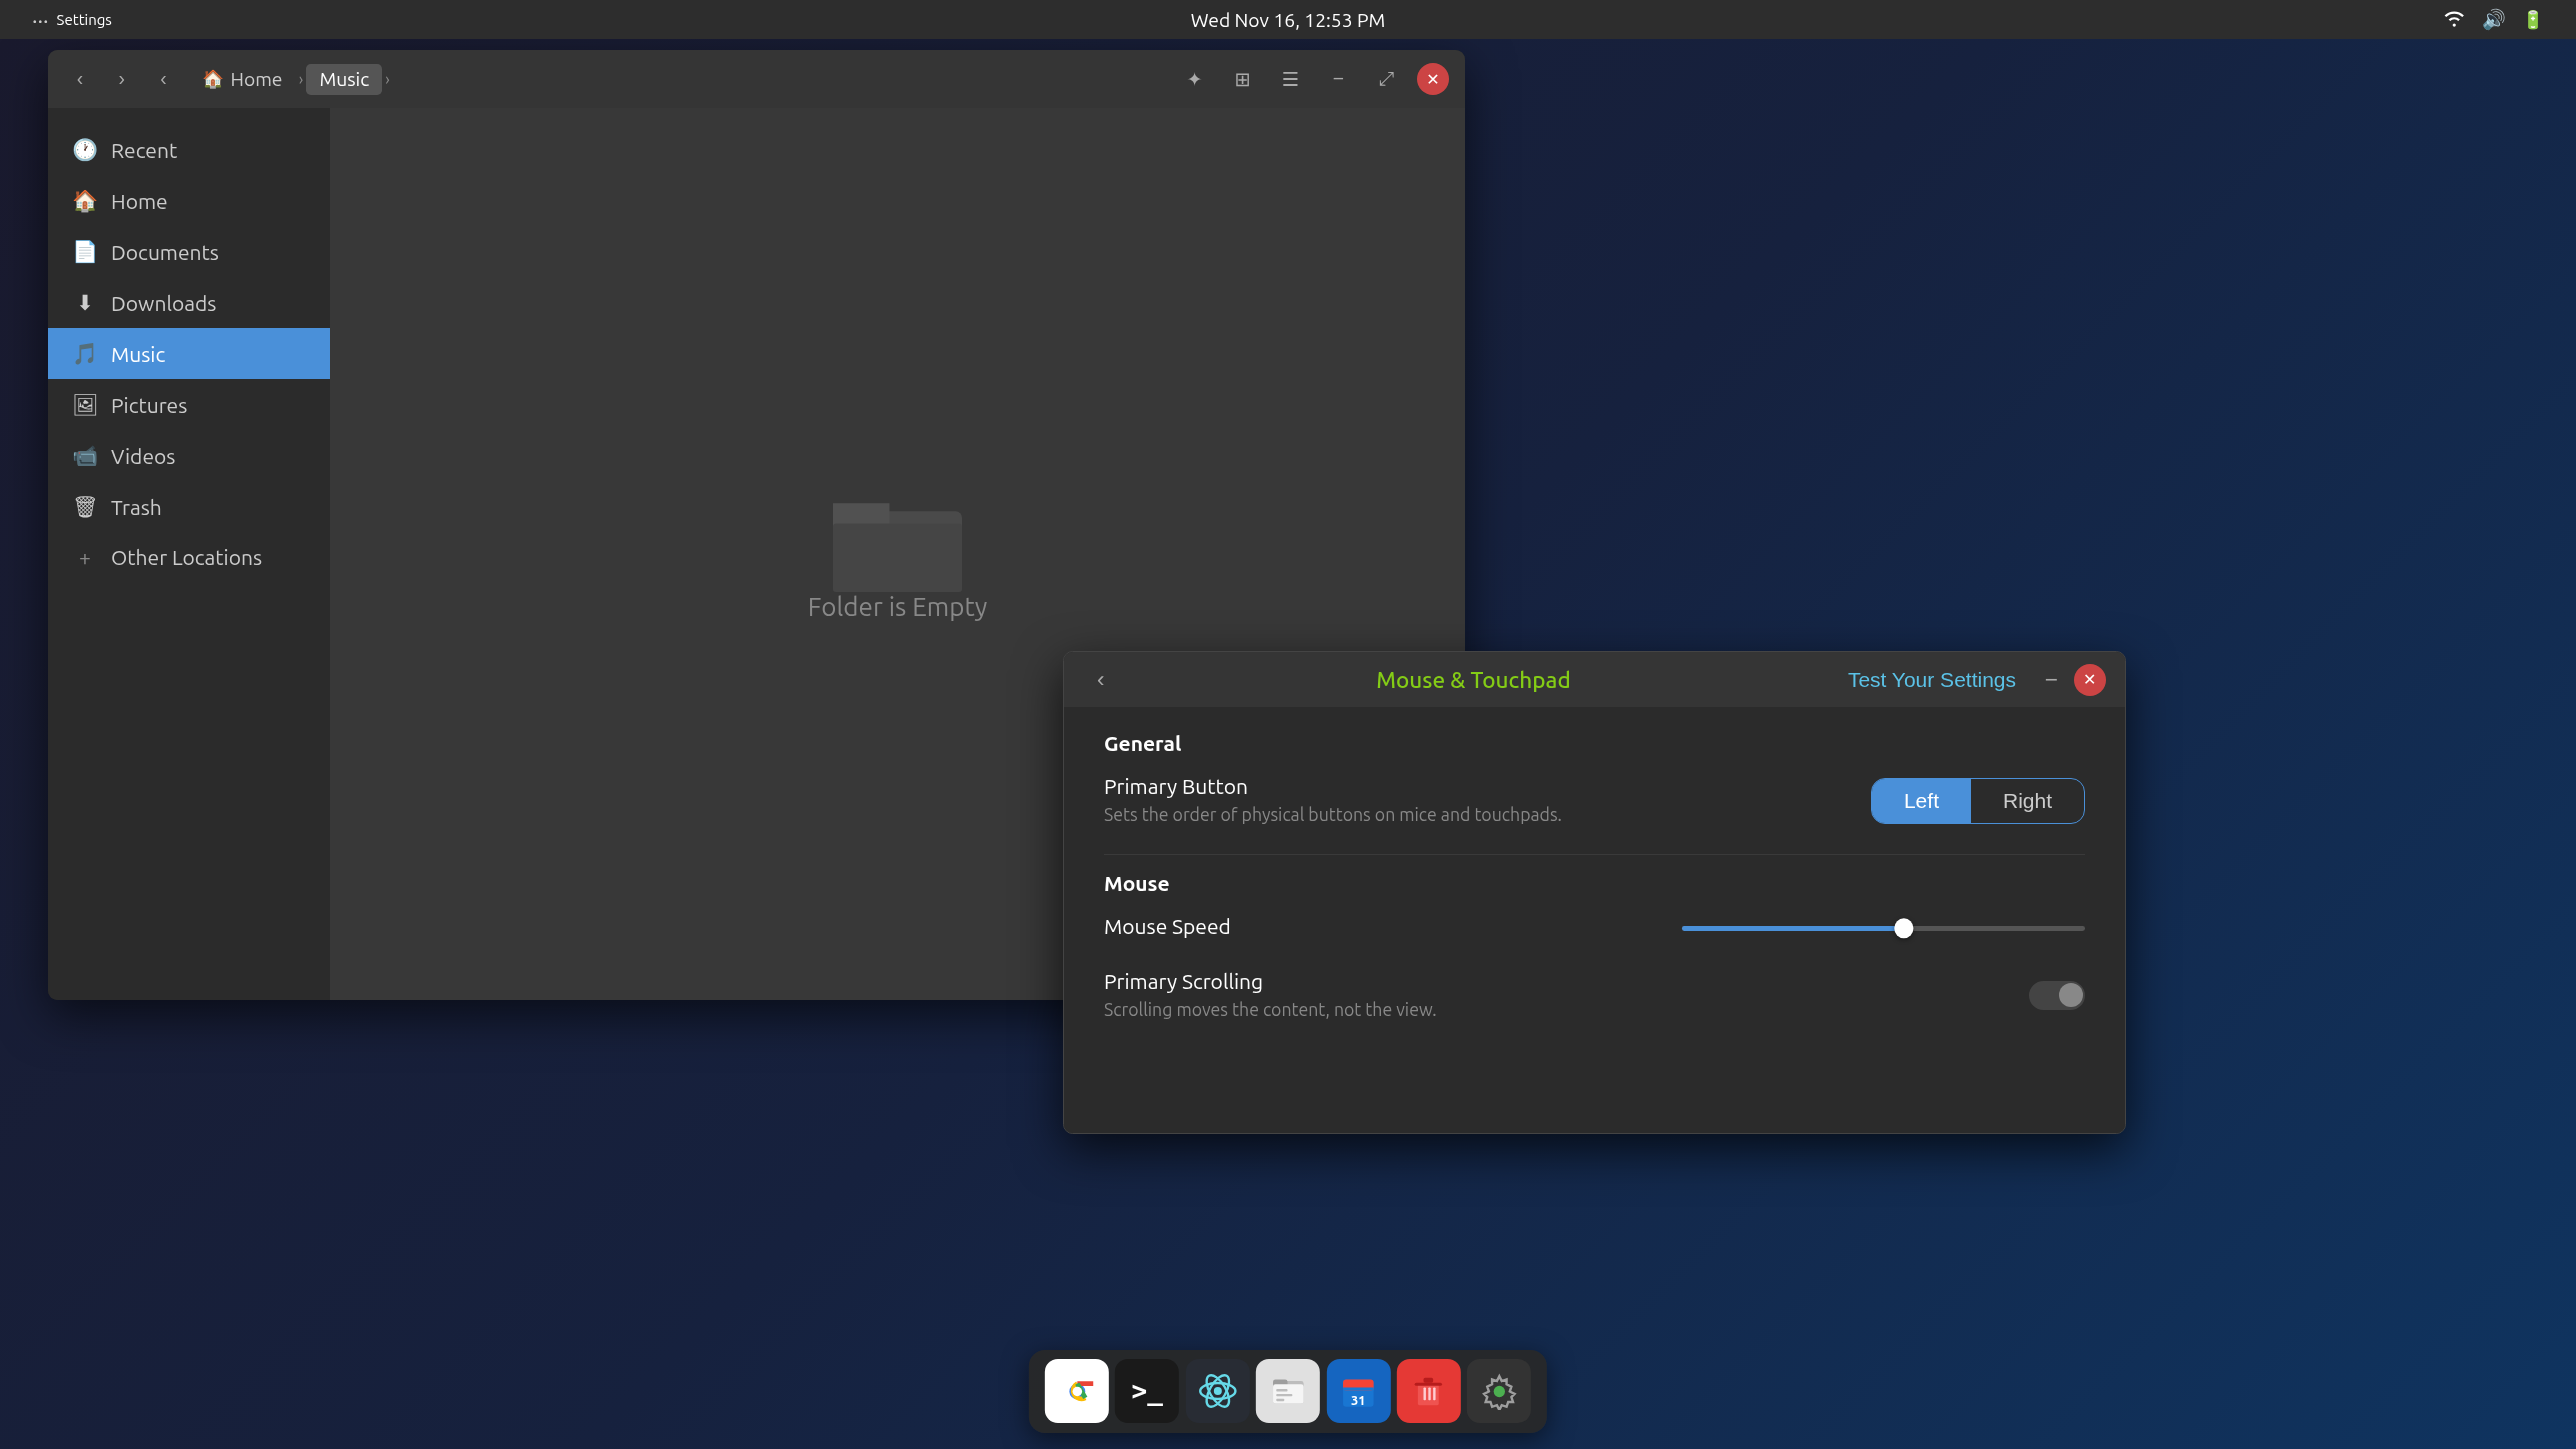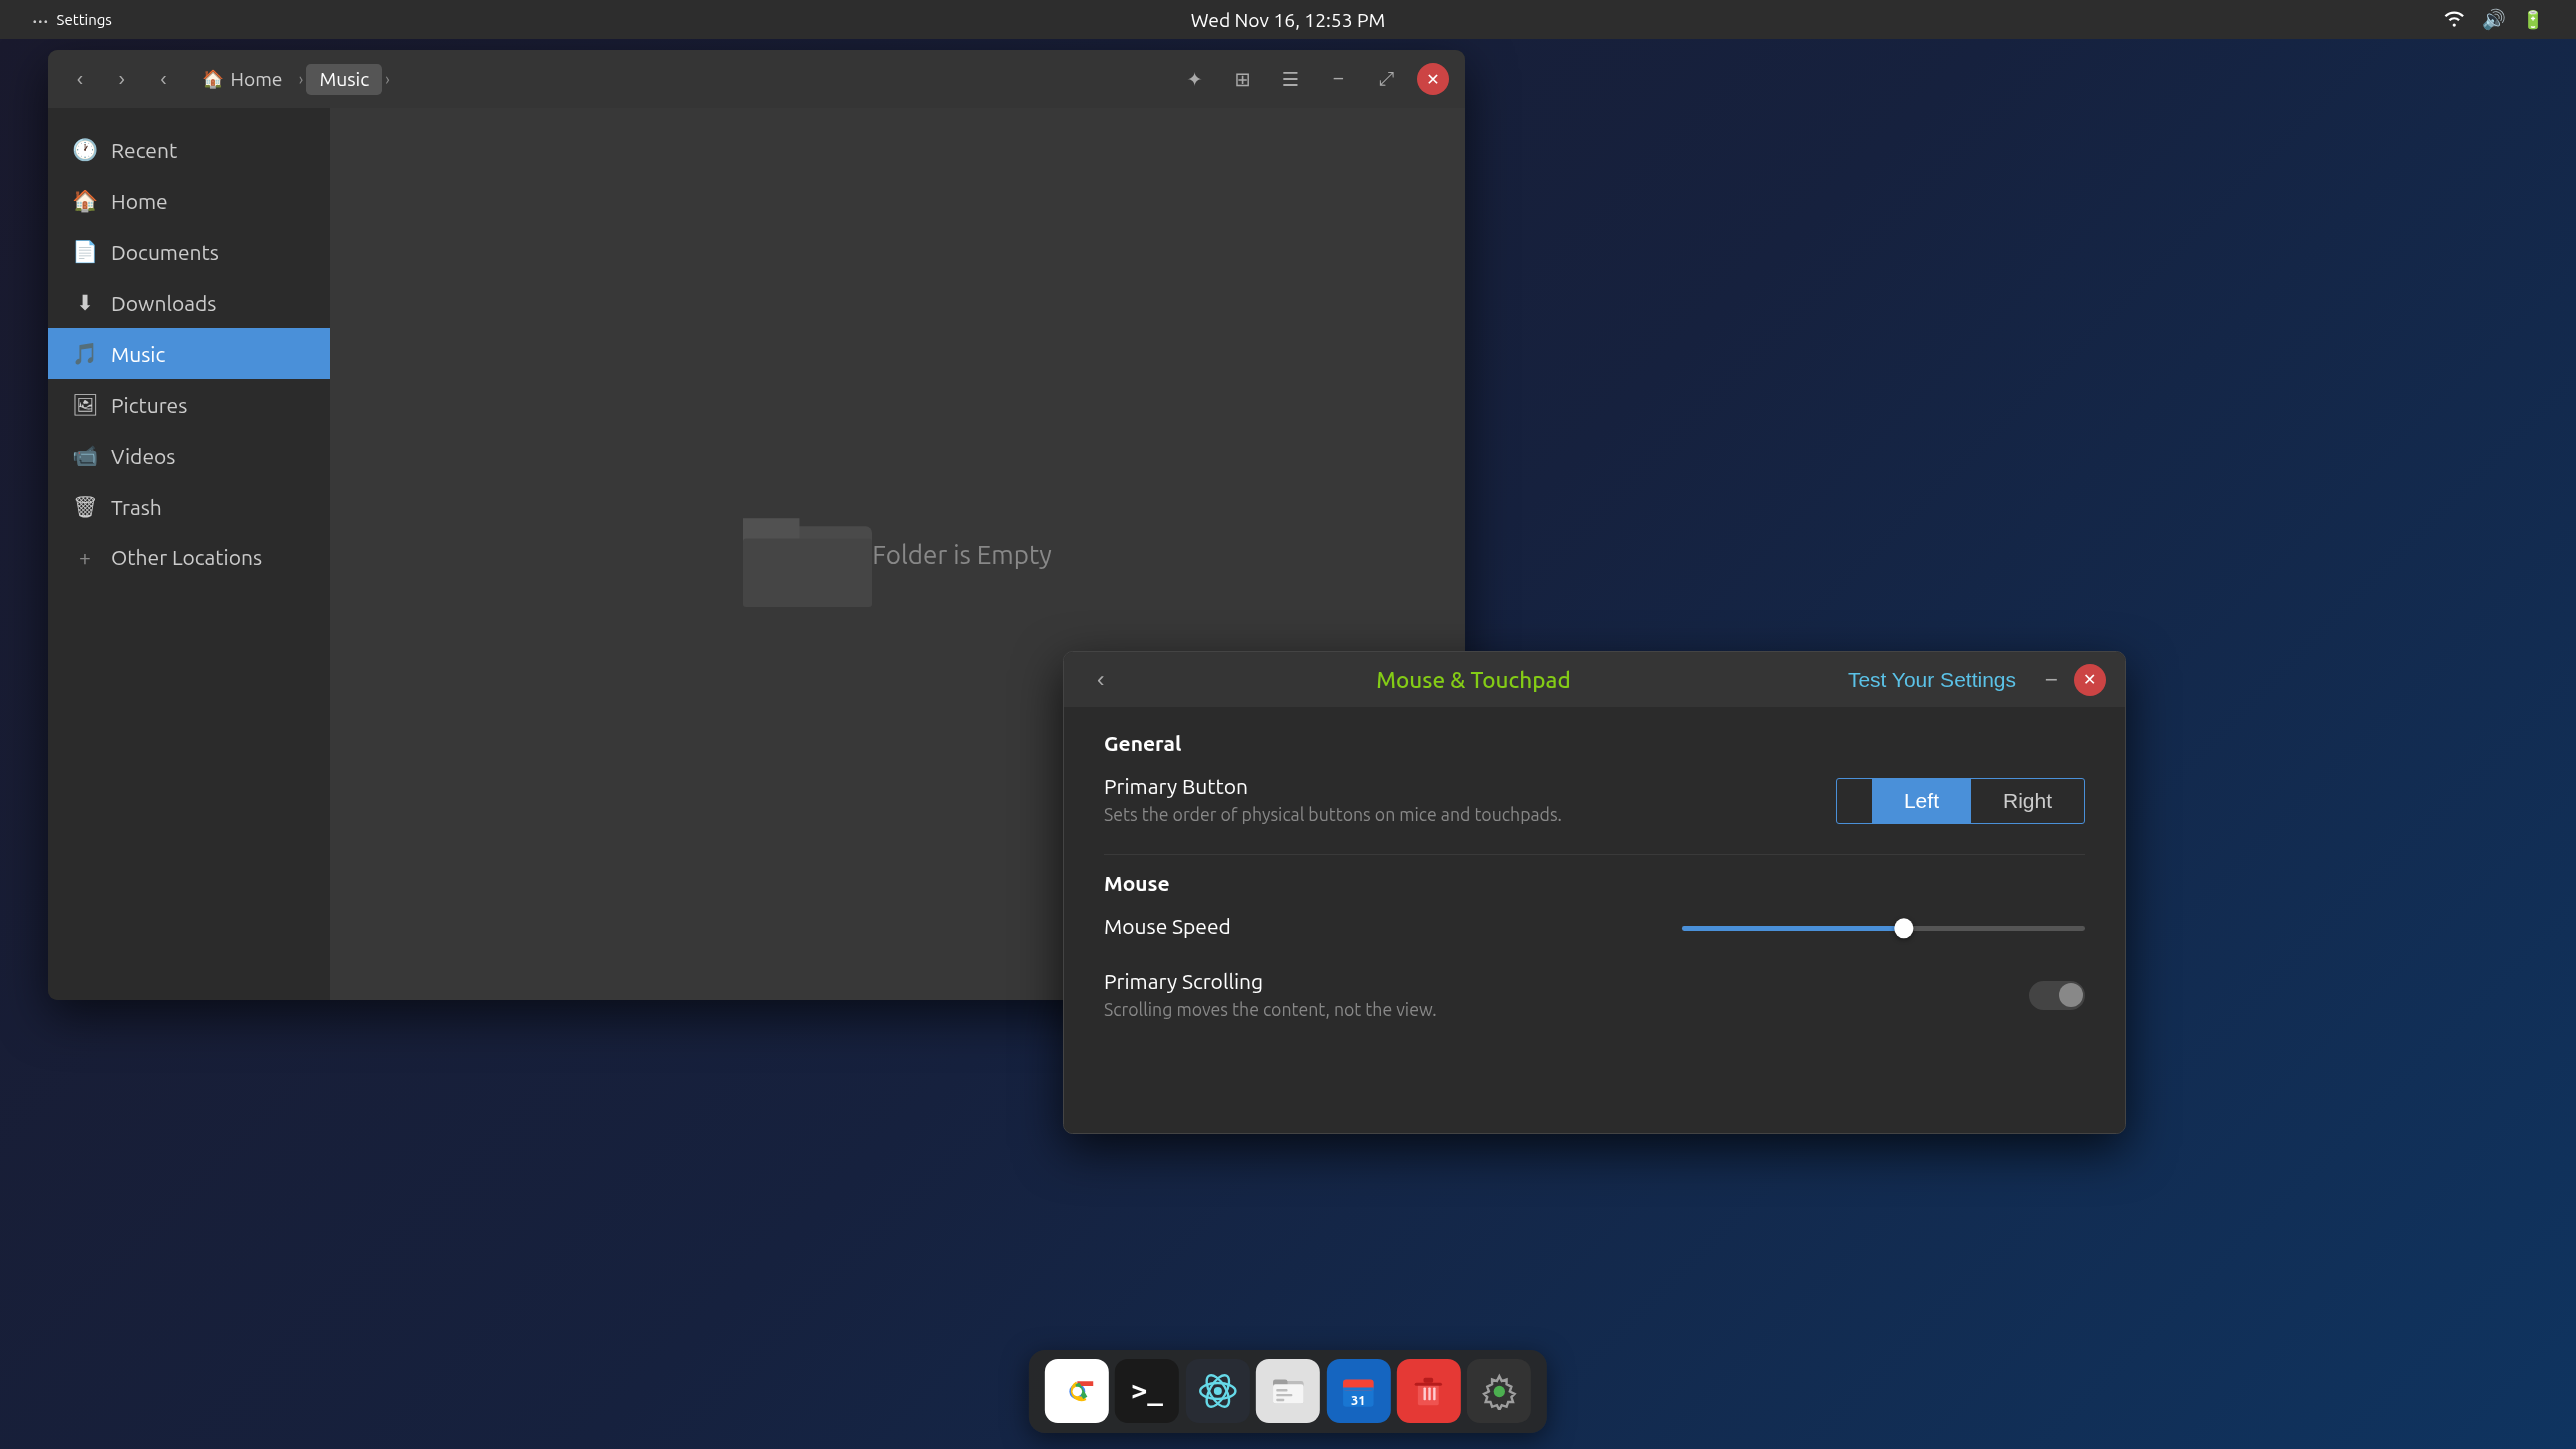--- a/index.html
+++ b/index.html
@@ -196,21 +196,21 @@
       font-size: 19.3px;
     }
 
     
     .fm-content {
       flex: 1;
       background: #383838;
       display: flex;
       align-items: center;
       justify-content: center;
-      flex-direction: row;
+      flex-direction: column;
     }
     .folder-empty-text {
       color: #888;
       font-size: 26px;
     }
 
     
     .settings-window {
       position: absolute;
       top: 612px;
@@ -322,24 +322,23 @@
       font-size: 17.7px;
       line-height: 1.4;
     }
     .settings-row-control {
       margin-left: 32px;
     }
 
     
     .primary-btn-toggle {
       display: flex;
-      border-radius: 3px;
+      border-radius: 14px;
       overflow: hidden;
       border: 1.6px solid #4a90d9;
-      padding-left: 35px;
     }
     .primary-btn-option {
       padding: 9.7px 32px;
       font-size: 21px;
       border: none;
       cursor: pointer;
       background: transparent;
       color: #ccc;
     }
     .primary-btn-option.active {

